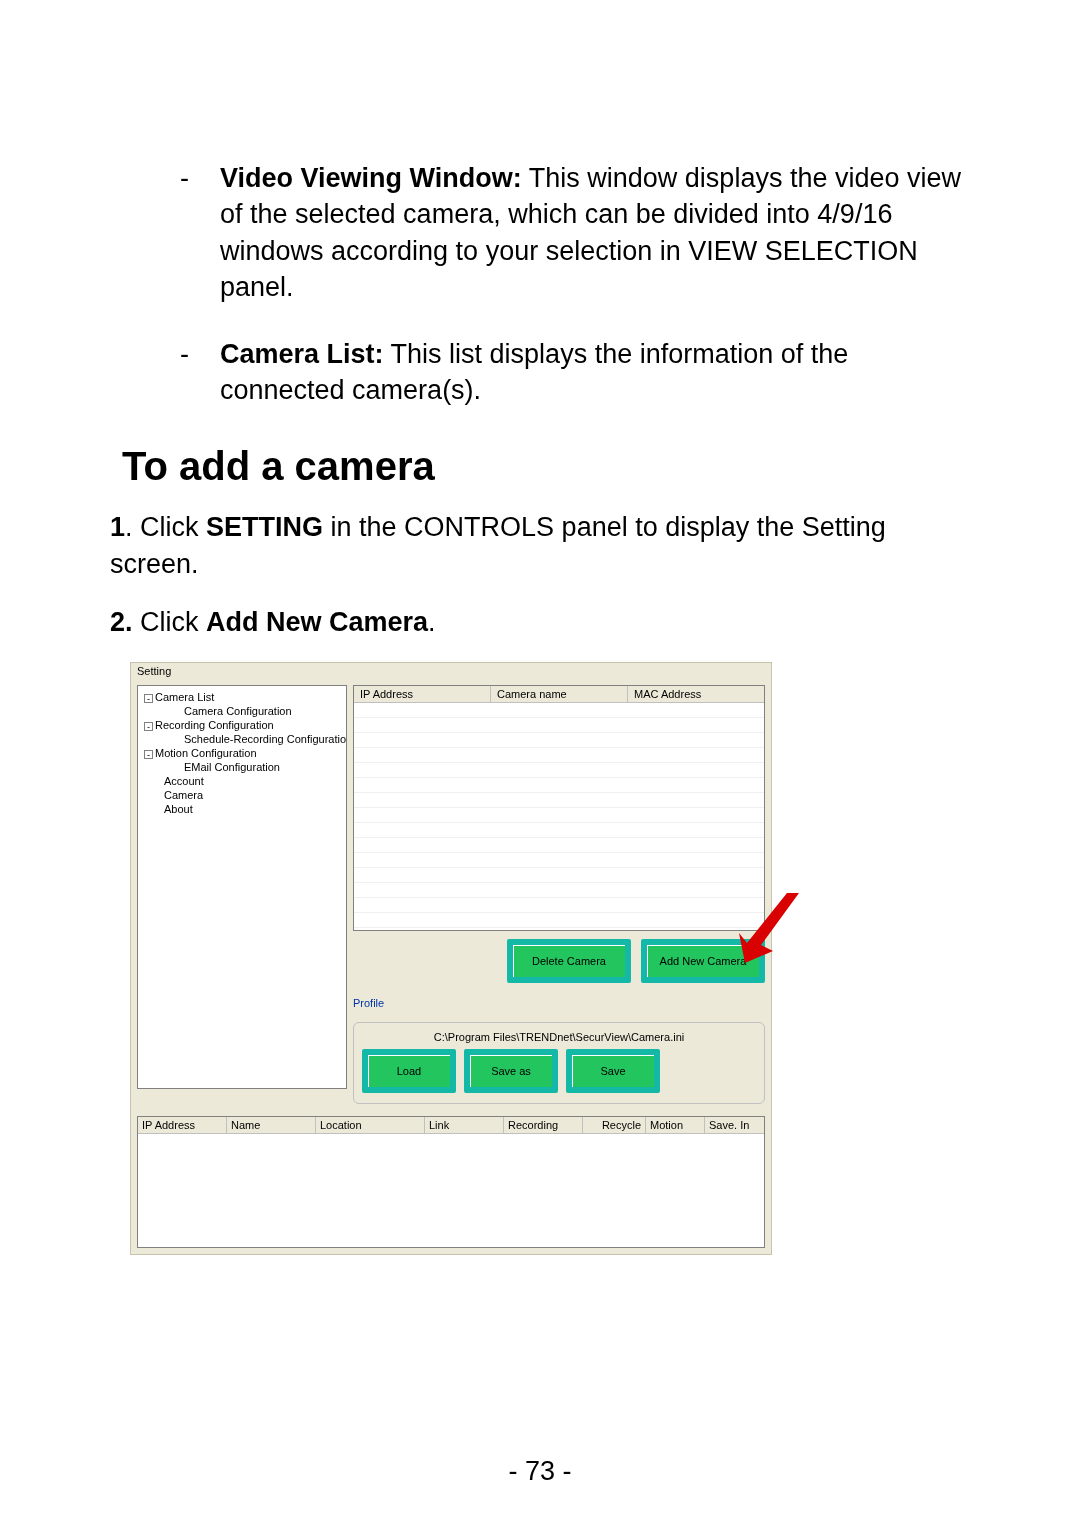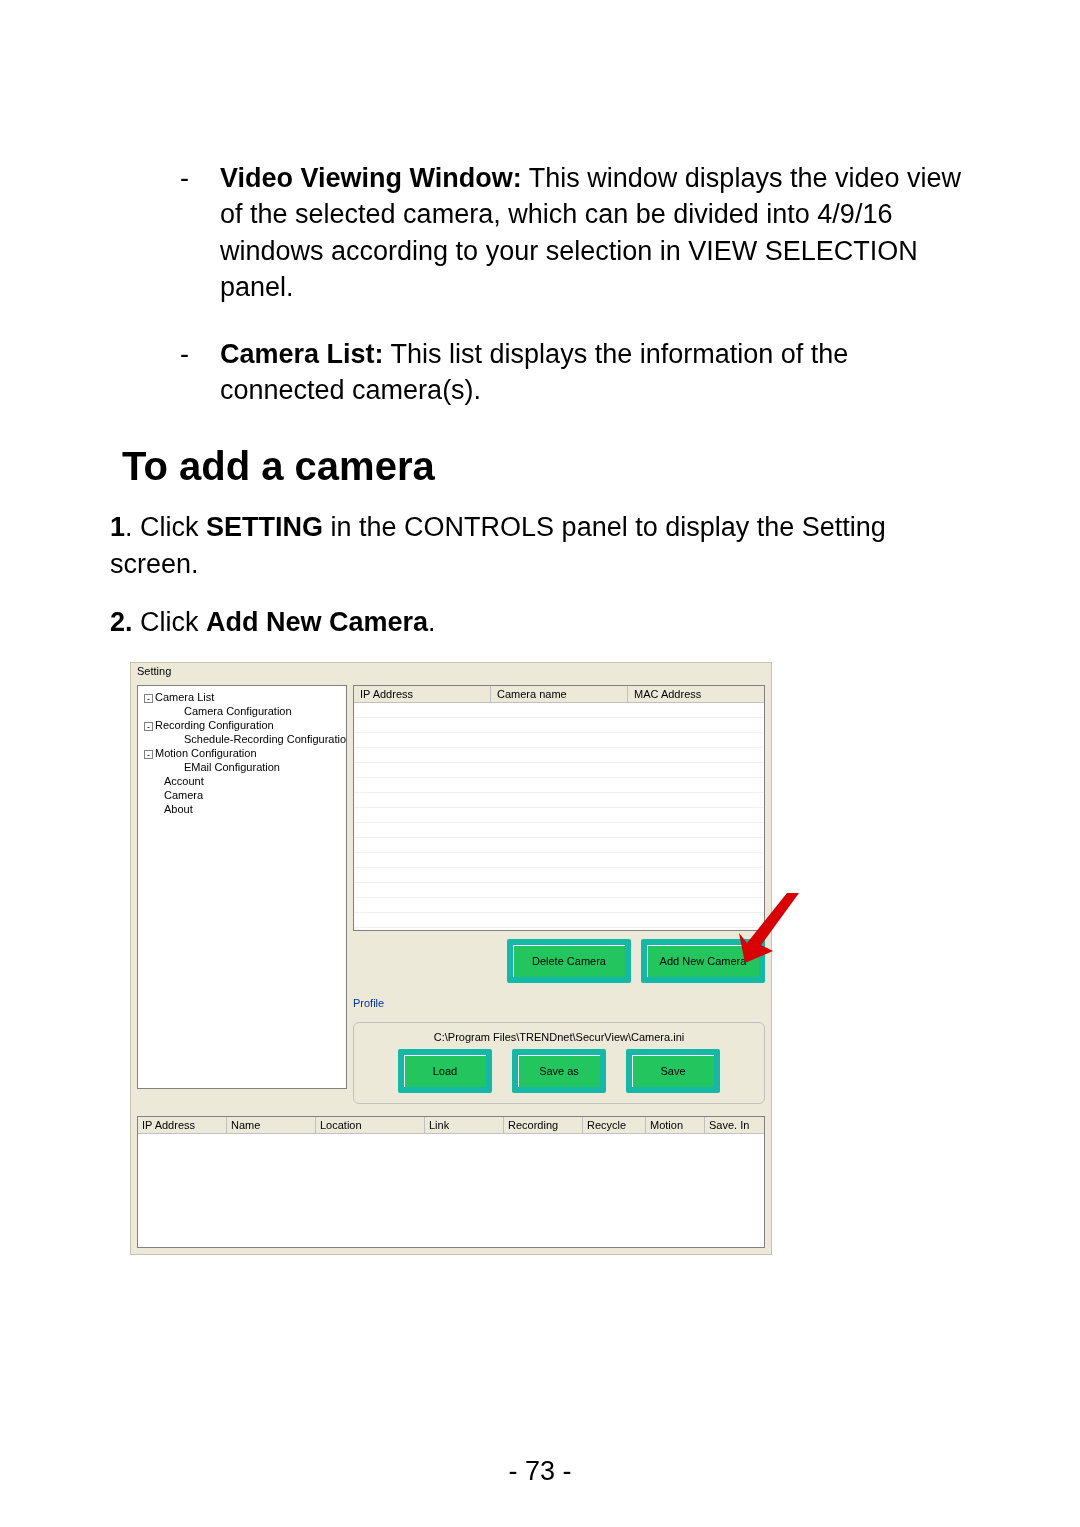--- a/index.html
+++ b/index.html
@@ -151,22 +151,22 @@
     padding: 8px 8px 10px 8px;
     margin-top: 2px;
   }
   .profile-path {
     font-size: 11px;
     text-align: center;
     margin-bottom: 6px;
   }
   .profile-btns {
     display: flex;
-    justify-content: center;
-    gap: 20px;
+    justify-content: flex-start;
+    gap: 8px;
   }
   .status-table {
     margin: 6px;
     border: 1px solid #808080;
     background: #fff;
     height: 130px;
   }
   .status-head {
     display: flex;
     background: #ece9d8;
@@ -176,21 +176,21 @@
   .sth {
     padding: 2px 4px;
     border-right: 1px solid #c0c0c0;
   }
   .sth:last-child { border-right: none; }
   .sth1 { width: 80px; }
   .sth2 { width: 80px; }
   .sth3 { width: 100px; }
   .sth4 { width: 70px; }
   .sth5 { width: 70px; }
-  .sth6 { width: 54px; }
+  .sth6 { width: 54px; text-align: right; }
   .sth7 { width: 50px; }
   .sth8 { flex: 1; }
   .red-arrow {
     position: absolute;
     top: 230px;
     right: -28px;
     width: 60px;
     height: 70px;
   }
   .page-num {

